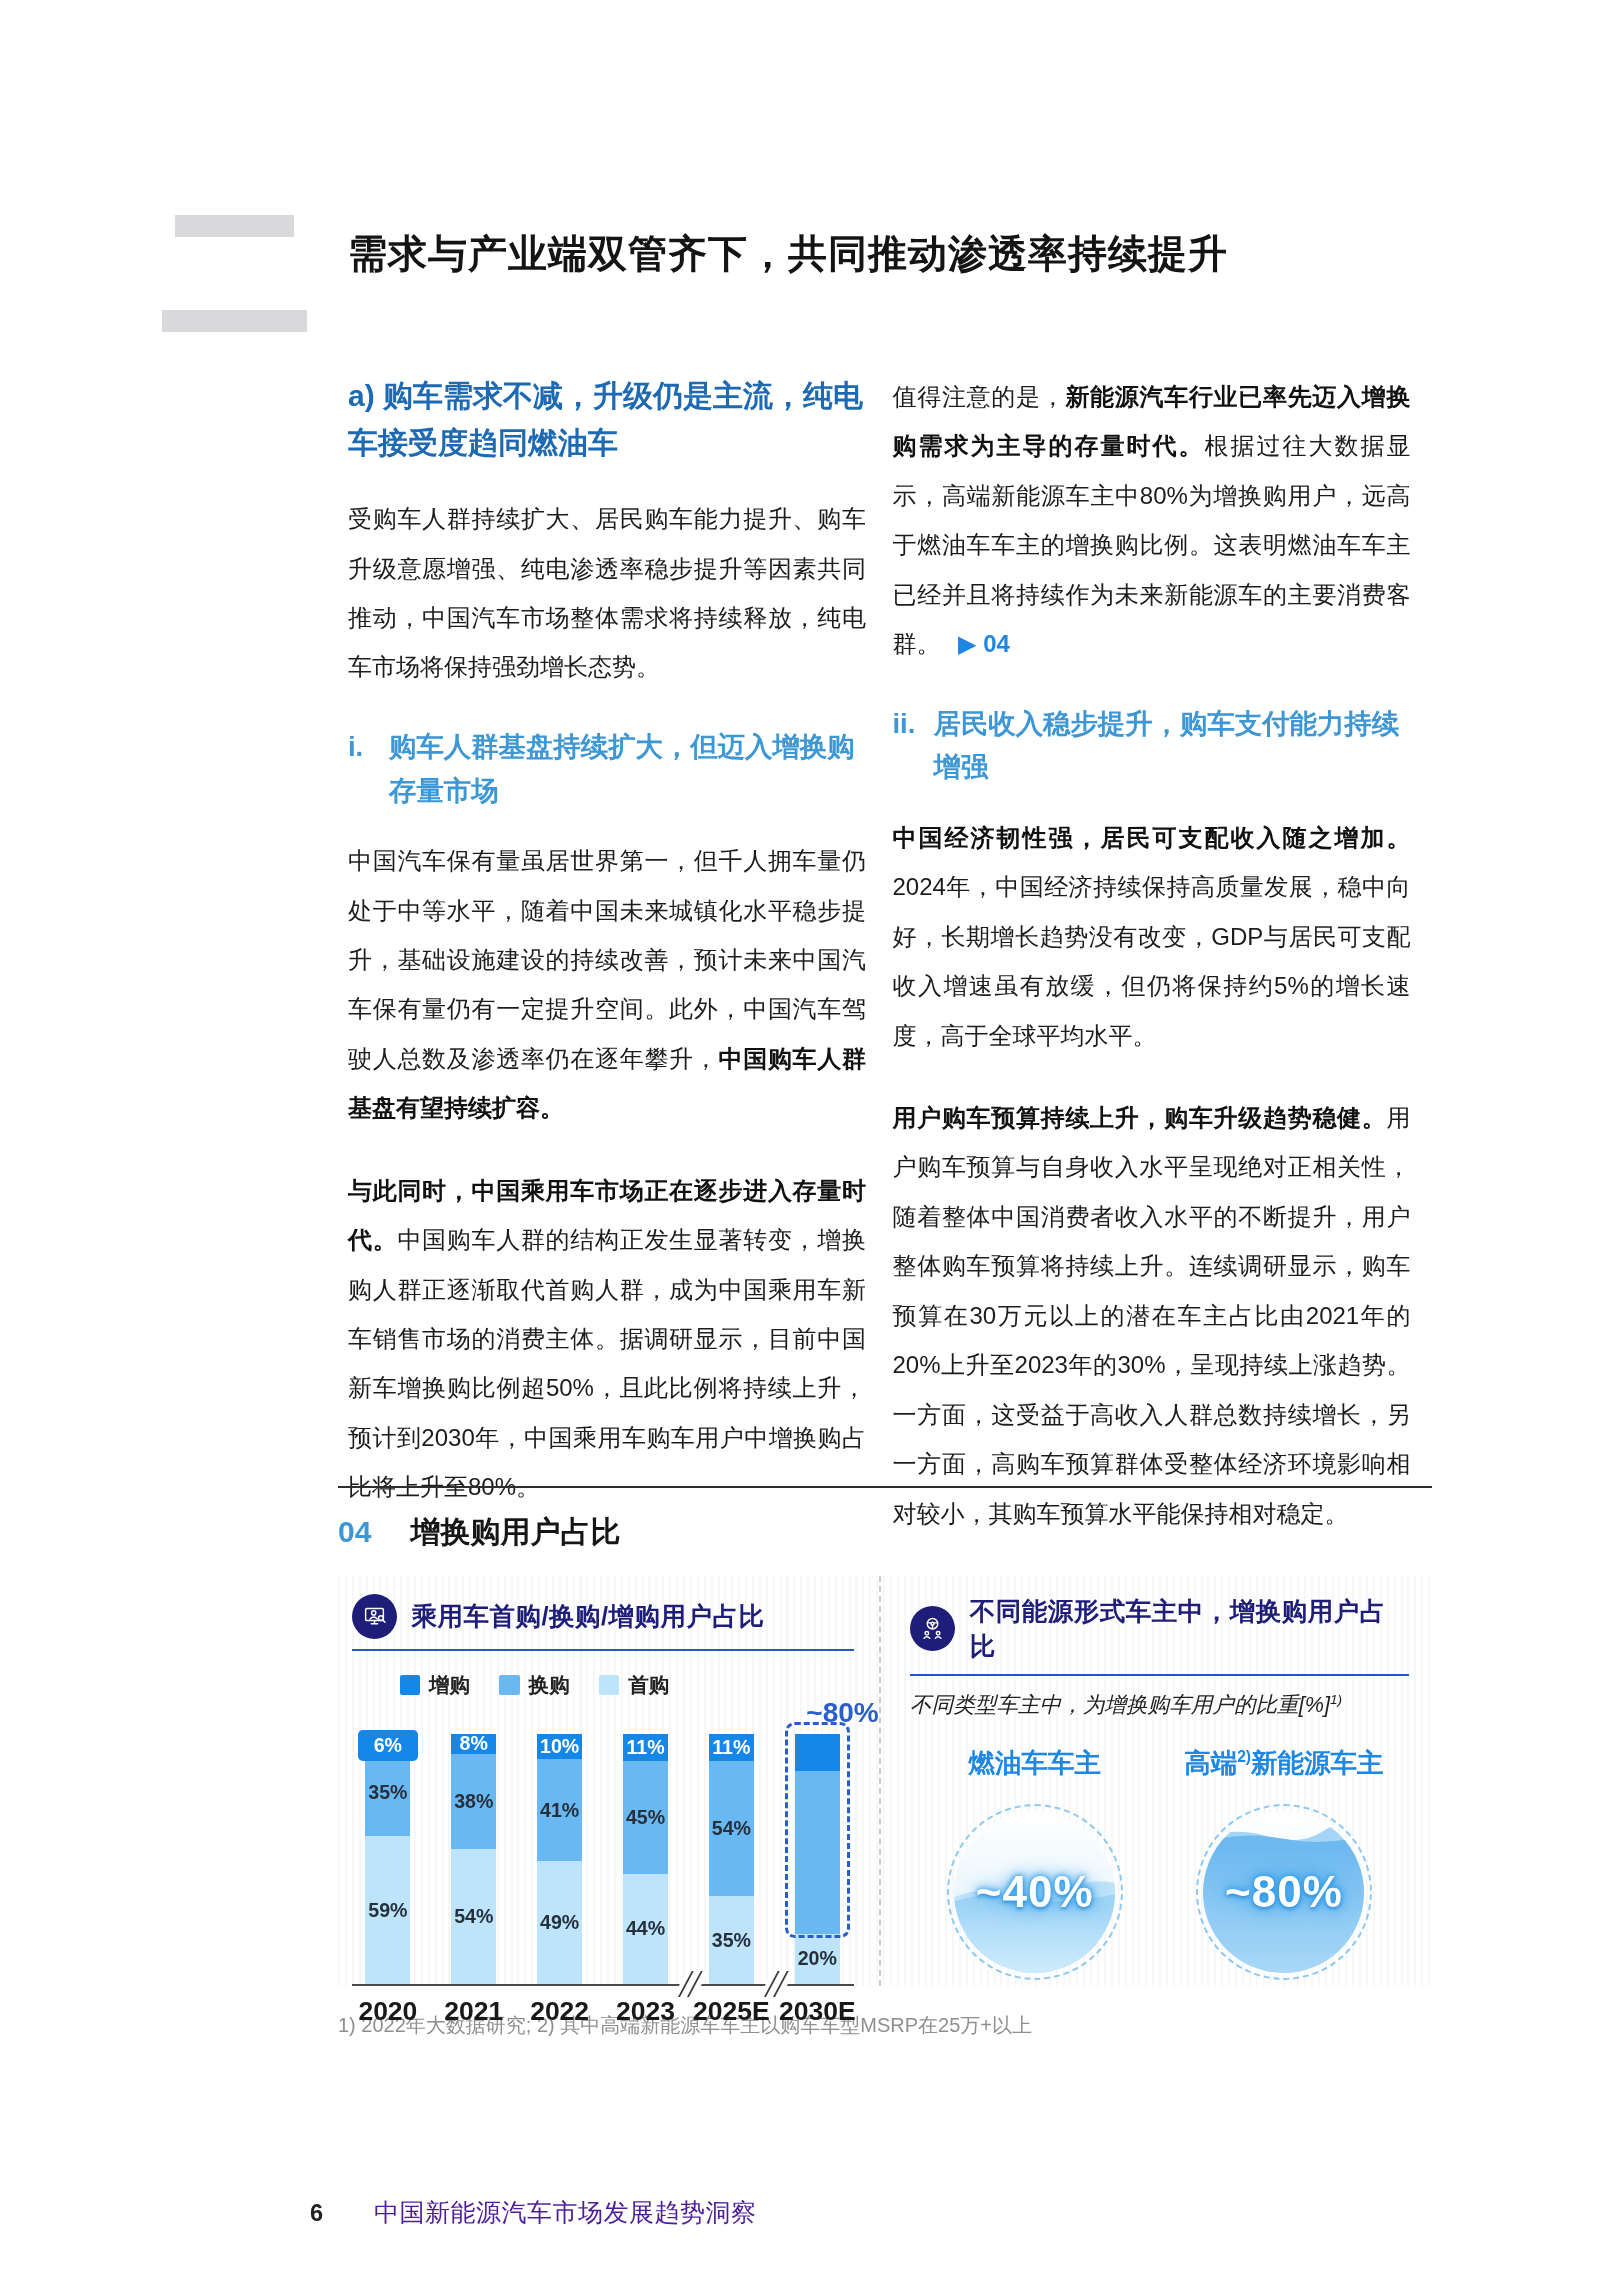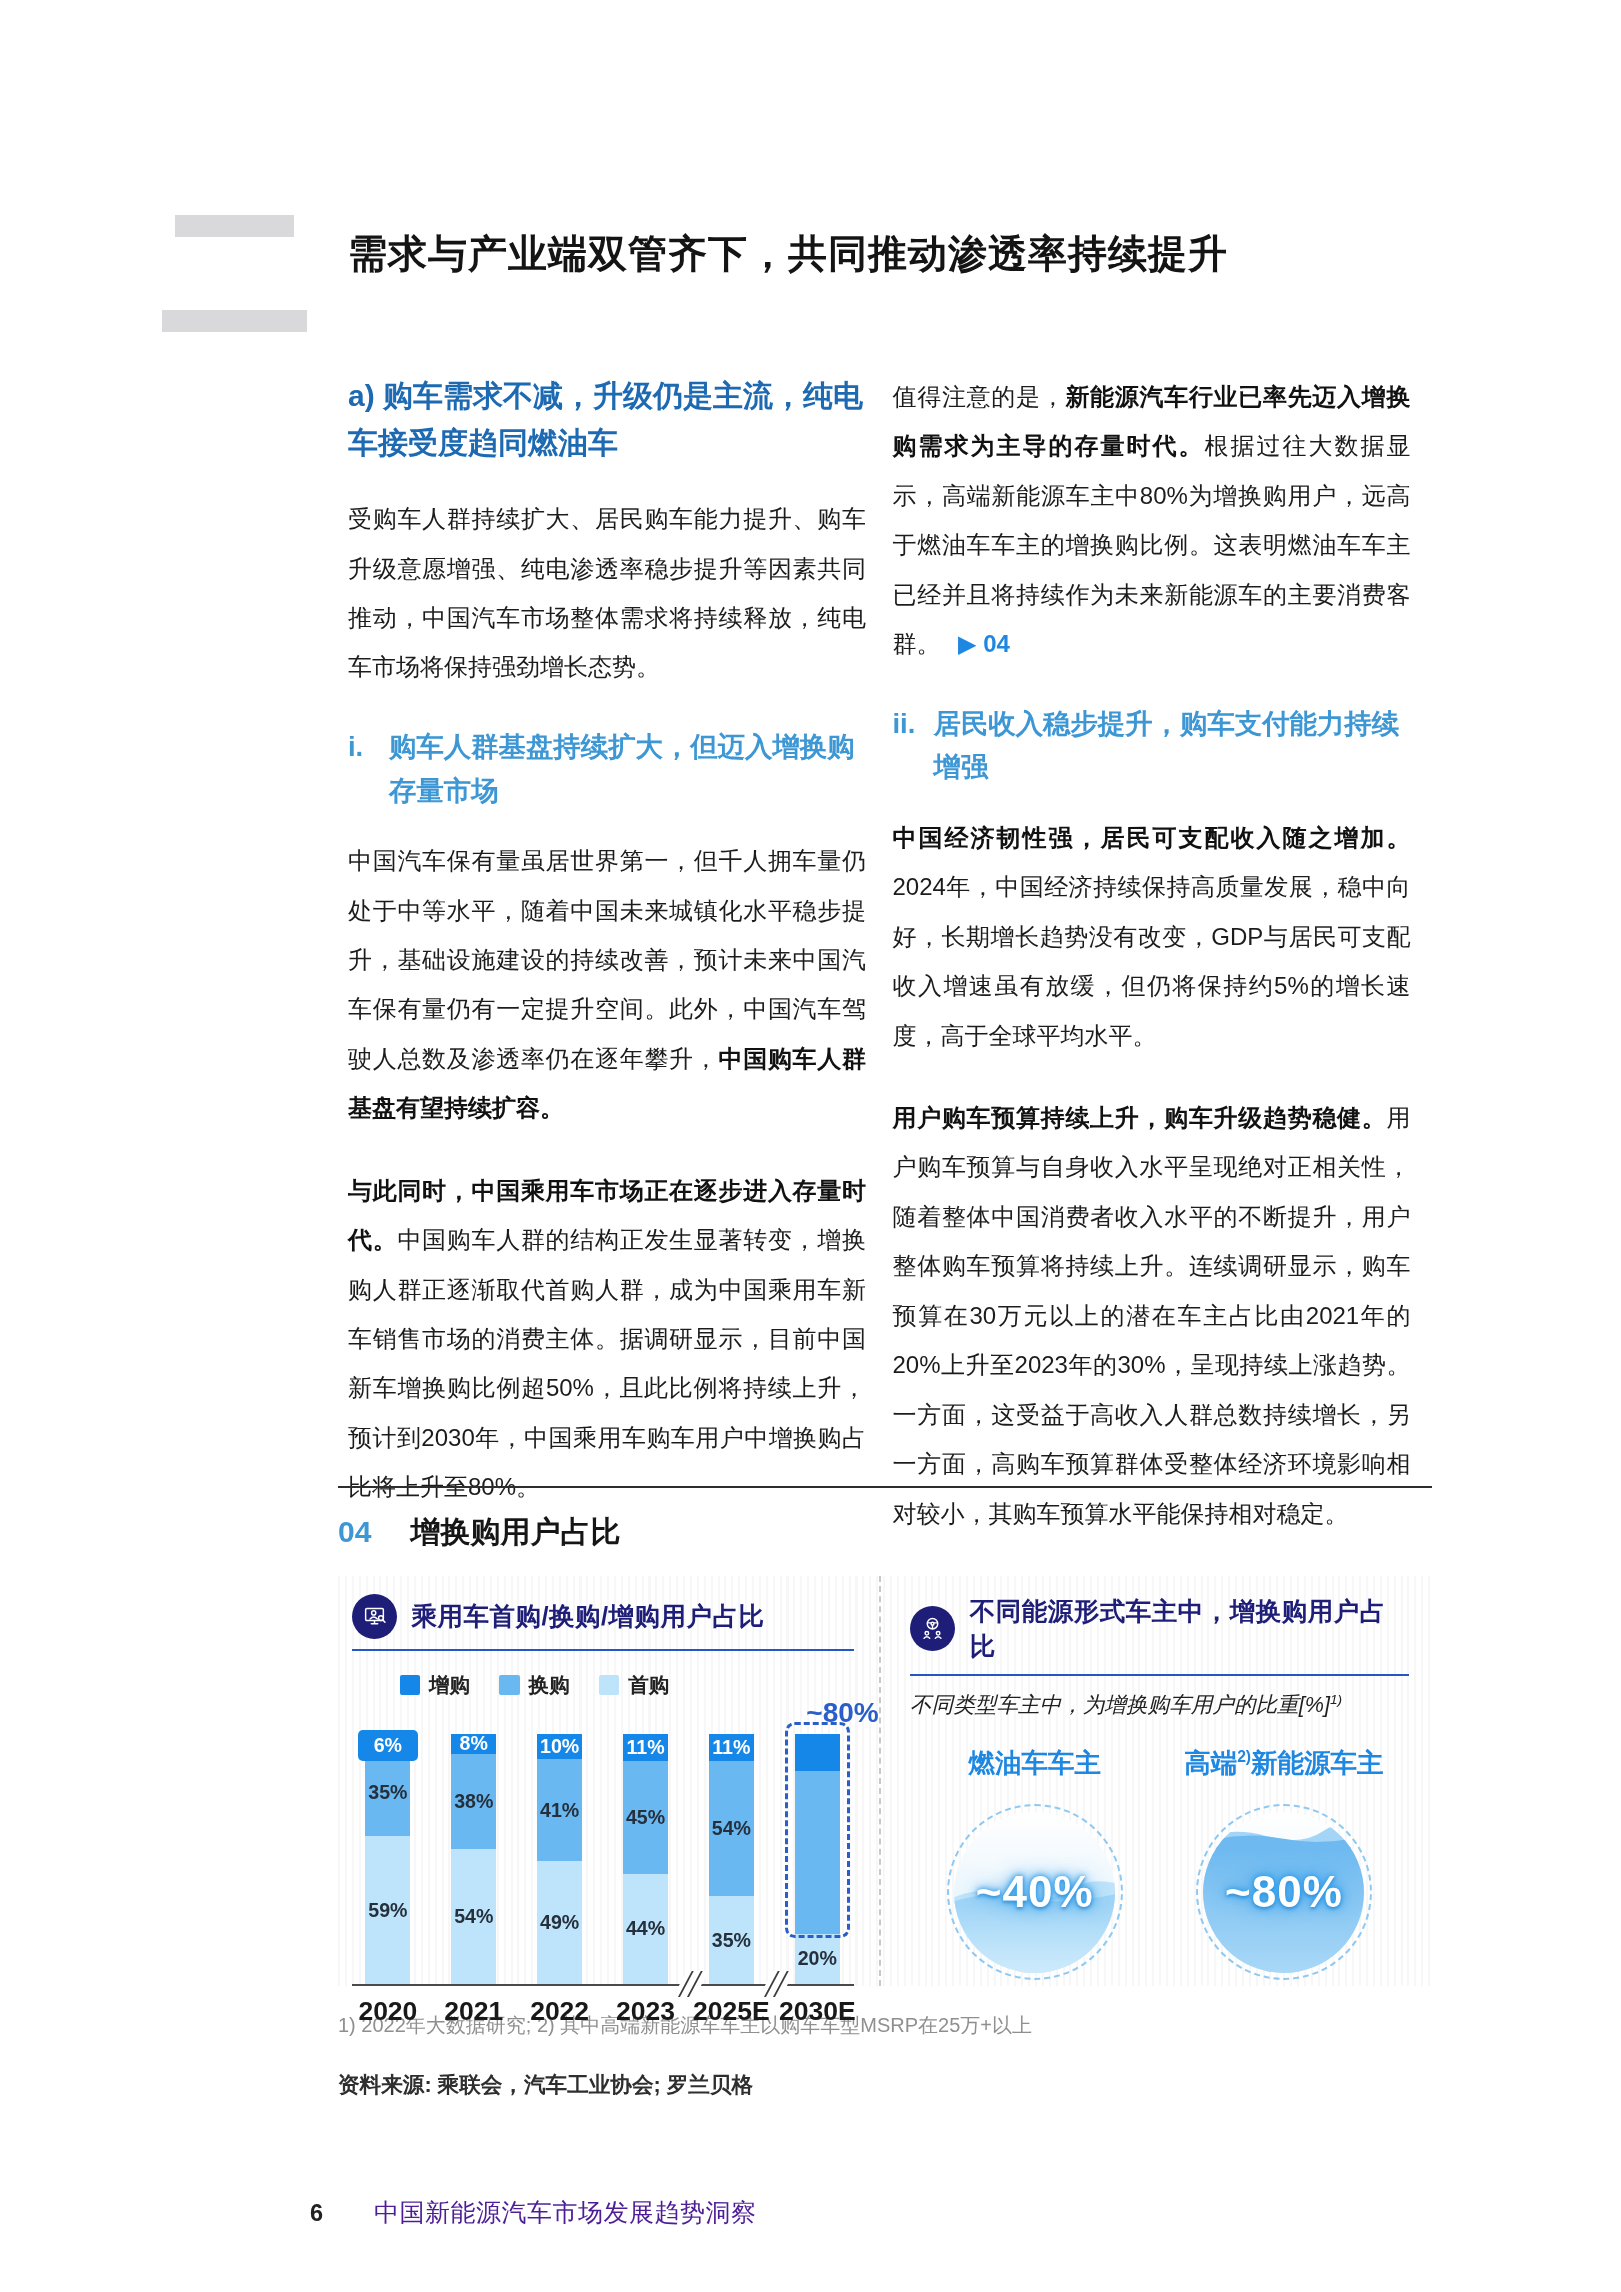--- a/index.html
+++ b/index.html
@@ -280,21 +280,20 @@
                 </div>
                 <div class="gauge-value">~80%</div>
               </div>
             </div>
           </div>
         </div>
       </div>
     </div>
 
     <div class="footnote">1) 2022年大数据研究; 2) 其中高端新能源车车主以购车车型MSRP在25万+以上</div>
-    <div class="source">资料来源: 乘联会，汽车工业协会; 罗兰贝格</div>
   </div>
 
   <div class="footer">
     <span class="pg-num">6</span>
     <span class="footer-title">中国新能源汽车市场发展趋势洞察</span>
   </div>
 </div>
 
 
 </body></html>

